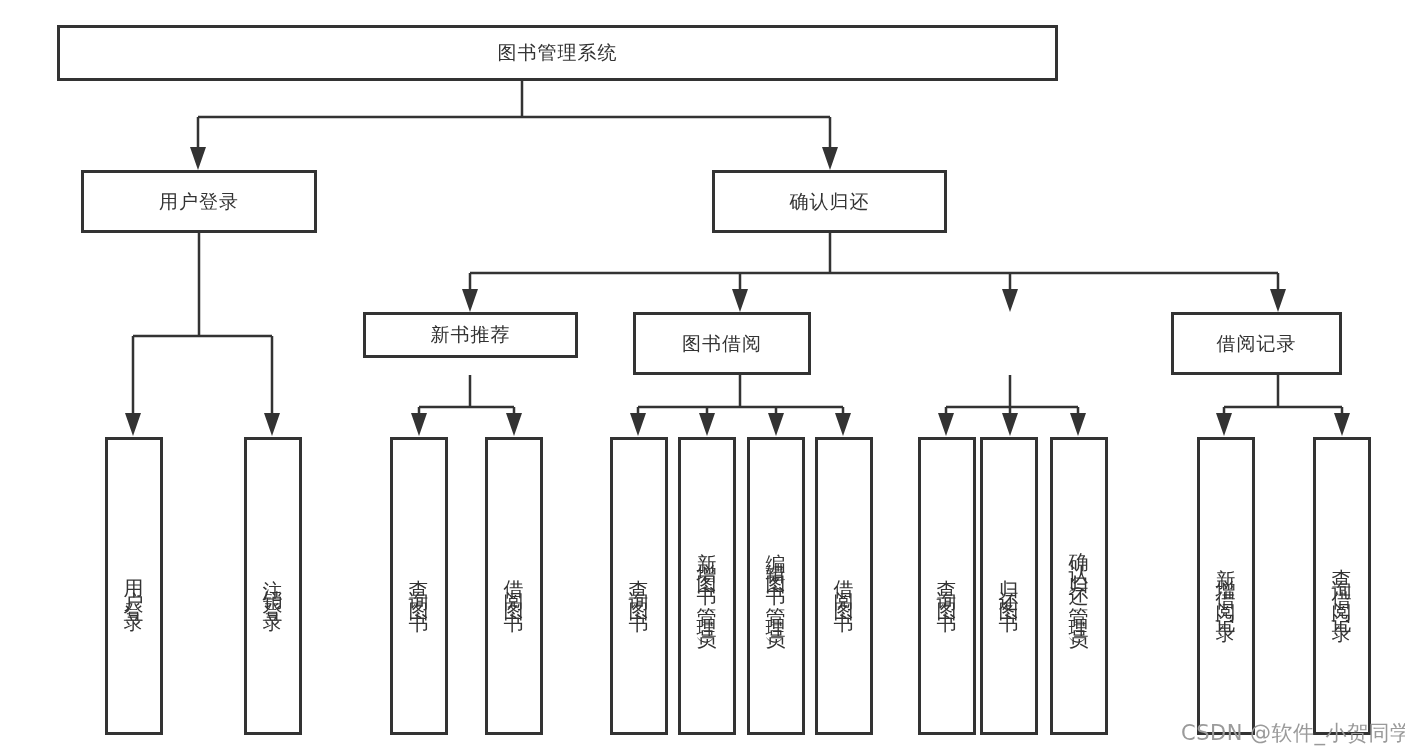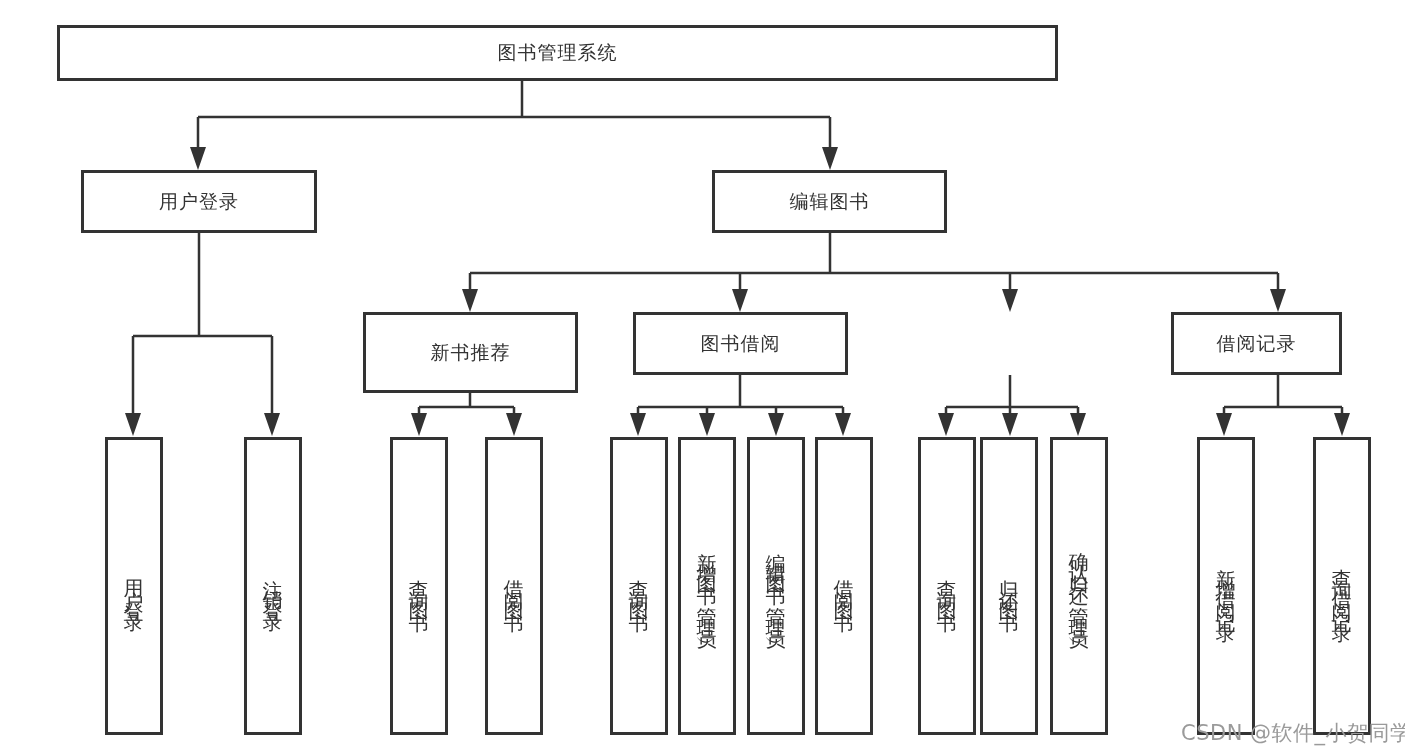--- a/index.html
+++ b/index.html
@@ -45,22 +45,22 @@
     letter-spacing: 11px;
     line-height: 1;
     white-space: nowrap;
   }
   
   #n-root        { left: 22px;   top: 25px;  width: 1001px; height: 56px; margin-left: 35px; }
   
   #n-user-login  { left: 81px;   top: 170px; width: 236px;  height: 63px; }
   #n-book-mgmt   { left: 712px;  top: 170px; width: 235px;  height: 63px; }
   
-  #n-new-book    { left: 363px;  top: 312px; width: 215px;  height: 81px; justify-content: center; }
-  #n-book-borrow { left: 633px;  top: 312px; width: 215px;  height: 63px; }
+  #n-new-book    { left: 363px;  top: 312px; width: 215px;  height: 46px; justify-content: center; }
+  #n-book-borrow { left: 633px;  top: 312px; width: 178px;  height: 63px; }
   #n-cur-borrow  { left: 903px;  top: 312px; width: 215px;  height: 63px; }
   #n-borrow-rec  { left: 1171px; top: 312px; width: 171px;  height: 63px; }
   
   .leaf { top: 437px; width: 58px; height: 298px; }
   #n-leaf-0  { left: 105px;  }
   #n-leaf-1  { left: 244px;  }
   #n-leaf-2  { left: 390px;  }
   #n-leaf-3  { left: 485px;  }
   #n-leaf-4  { left: 610px;  }
   #n-leaf-5  { left: 678px;  }
@@ -121,21 +121,21 @@
   </svg>
 
   <div class="node node-h" id="n-root">
     <span>图书管理系统</span>
   </div>
 
   <div class="node node-h" id="n-user-login">
     <span>用户登录</span>
   </div>
   <div class="node node-h" id="n-book-mgmt">
-    <span>编辑图书</span>
+    <span>确认归还</span>
   </div>
 
   <div class="node node-h" id="n-new-book">
     <span>新书推荐</span>
   </div>
   <div class="node node-h" id="n-book-borrow">
     <span>图书借阅</span>
   </div>
   <div class="node node-h" id="n-borrow-rec">
     <span>借阅记录</span>

